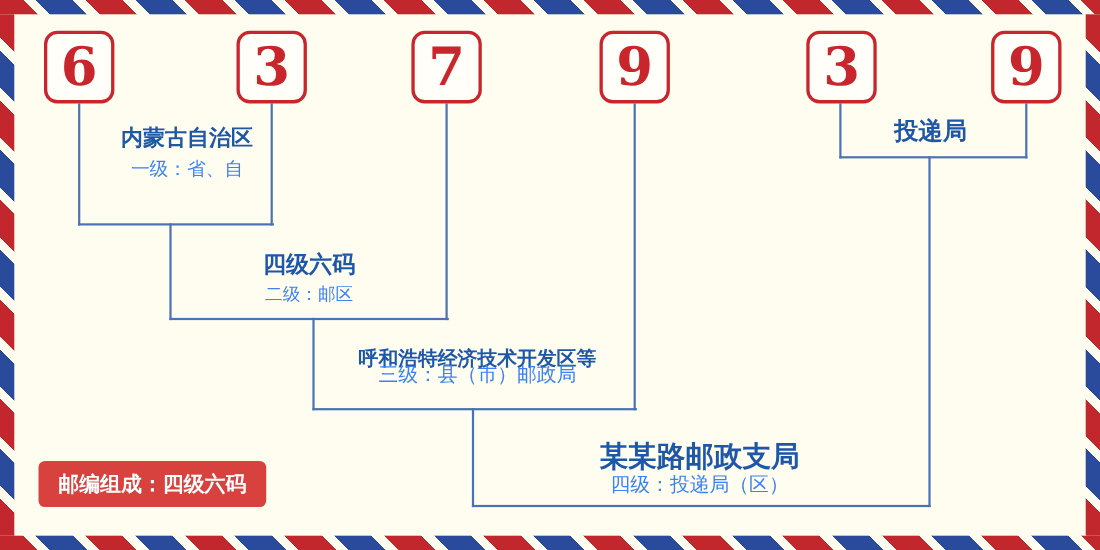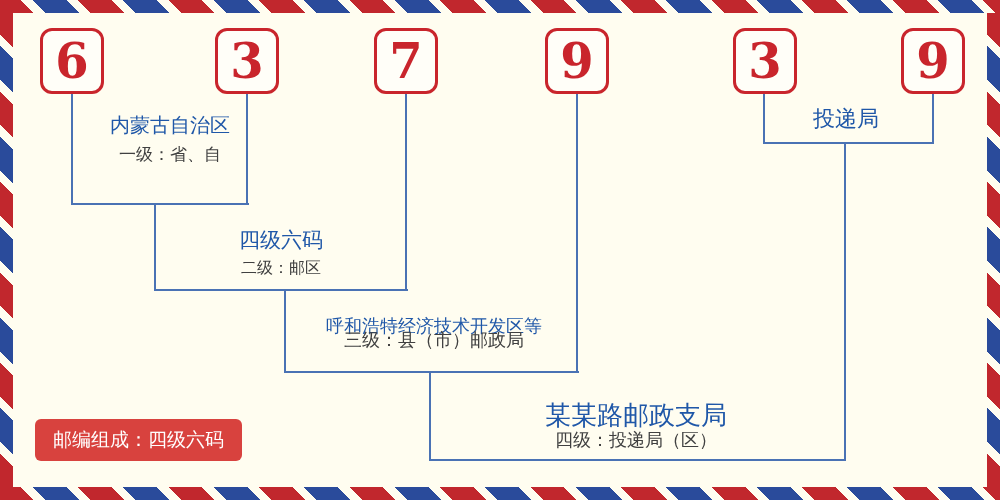--- a/index.html
+++ b/index.html
@@ -31,33 +31,33 @@
     font-family:"DejaVu Serif", serif; font-weight:bold;
     font-size:48px; line-height:1; color:#c9252c;
   }
 
   
   .seg { position:absolute; background:#4a72b4; }
 
   
   .lvl-name {
     position:absolute; transform:translateX(-50%);
-    color:#1f57a8; font-weight:normal; white-space:nowrap;
+    color:#1f57a8; font-weight:bold; white-space:nowrap;
   }
   .lvl-desc {
     position:absolute; transform:translateX(-50%);
-    color:#404040; white-space:nowrap; text-align:right;
+    color:#3b82f6; white-space:nowrap; text-align:right;
   }
   .lvl-desc span { display:block; }
 
   
   .badge {
     position:absolute; left:35px; top:419px;
     background:#d8423e; color:#ffffff;
-    font-weight:normal; font-size:19px;
+    font-weight:bold; font-size:19px;
     padding:8px 18px; border-radius:6px; white-space:nowrap;
   }
 </style>
 </head>
 <body>
 
 <div class="canvas">
 
   <div class="stripe stripe-top"></div>
   <div class="stripe stripe-bottom"></div>

